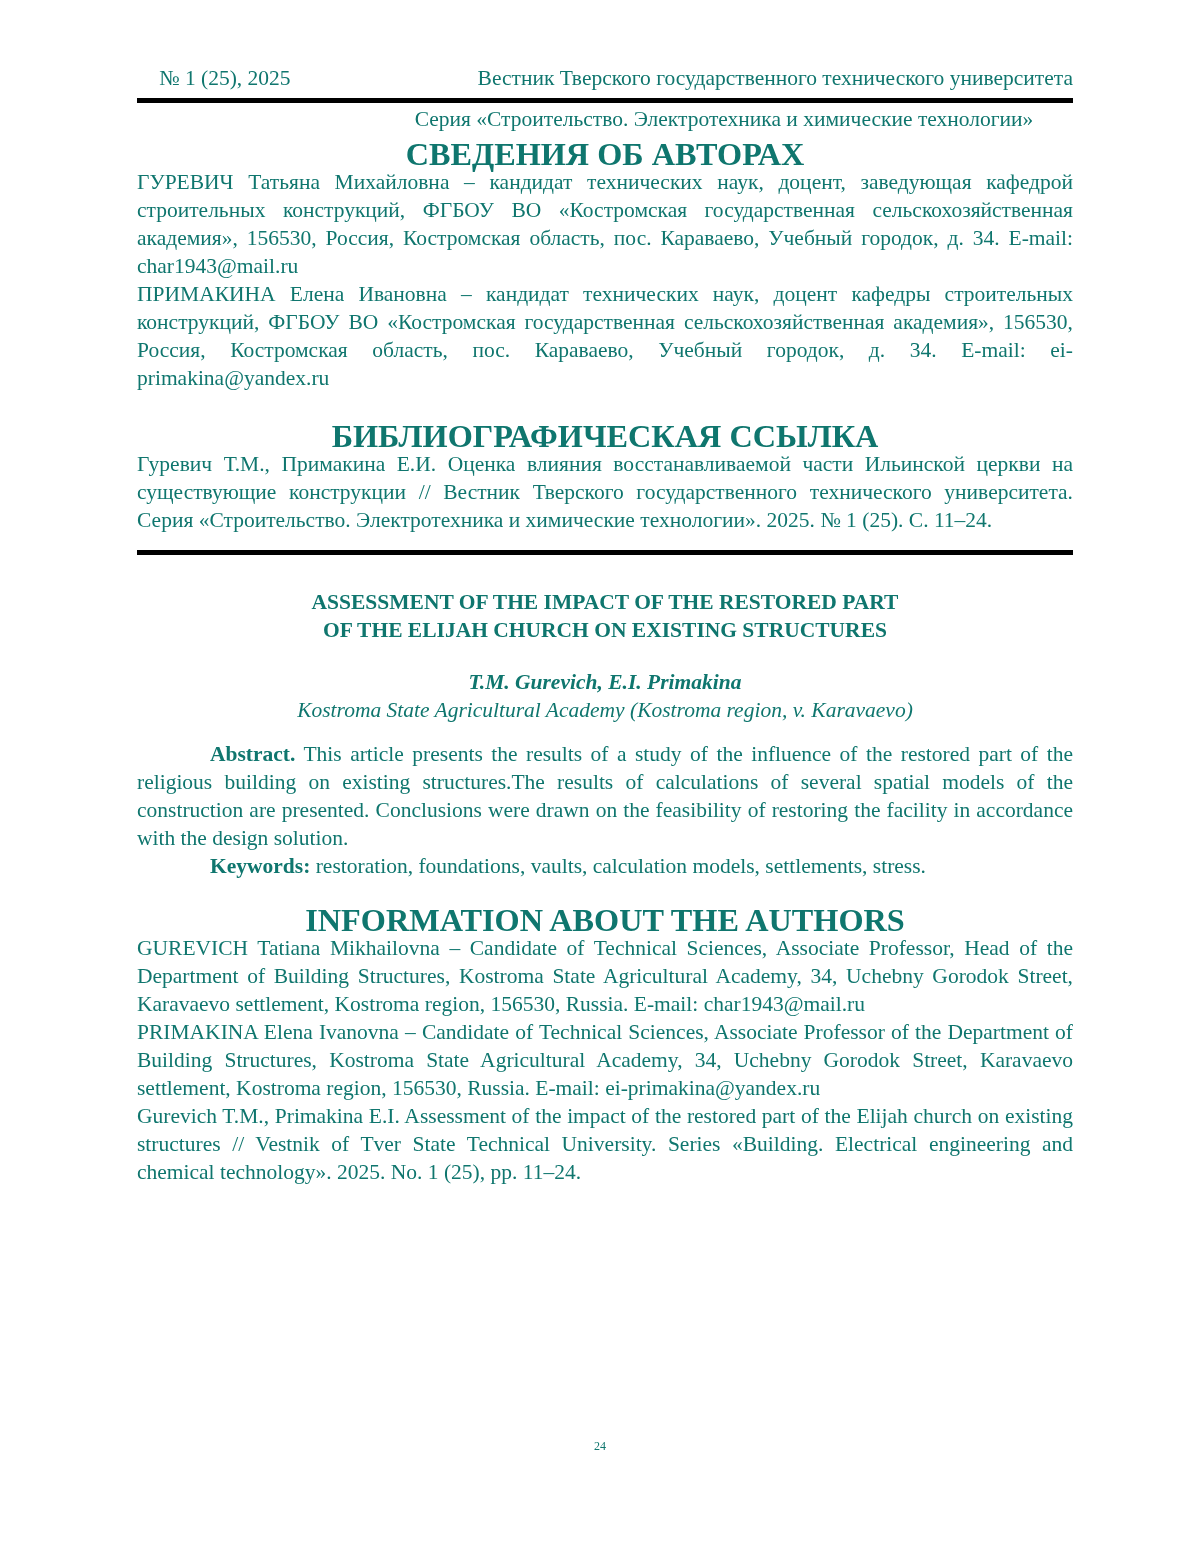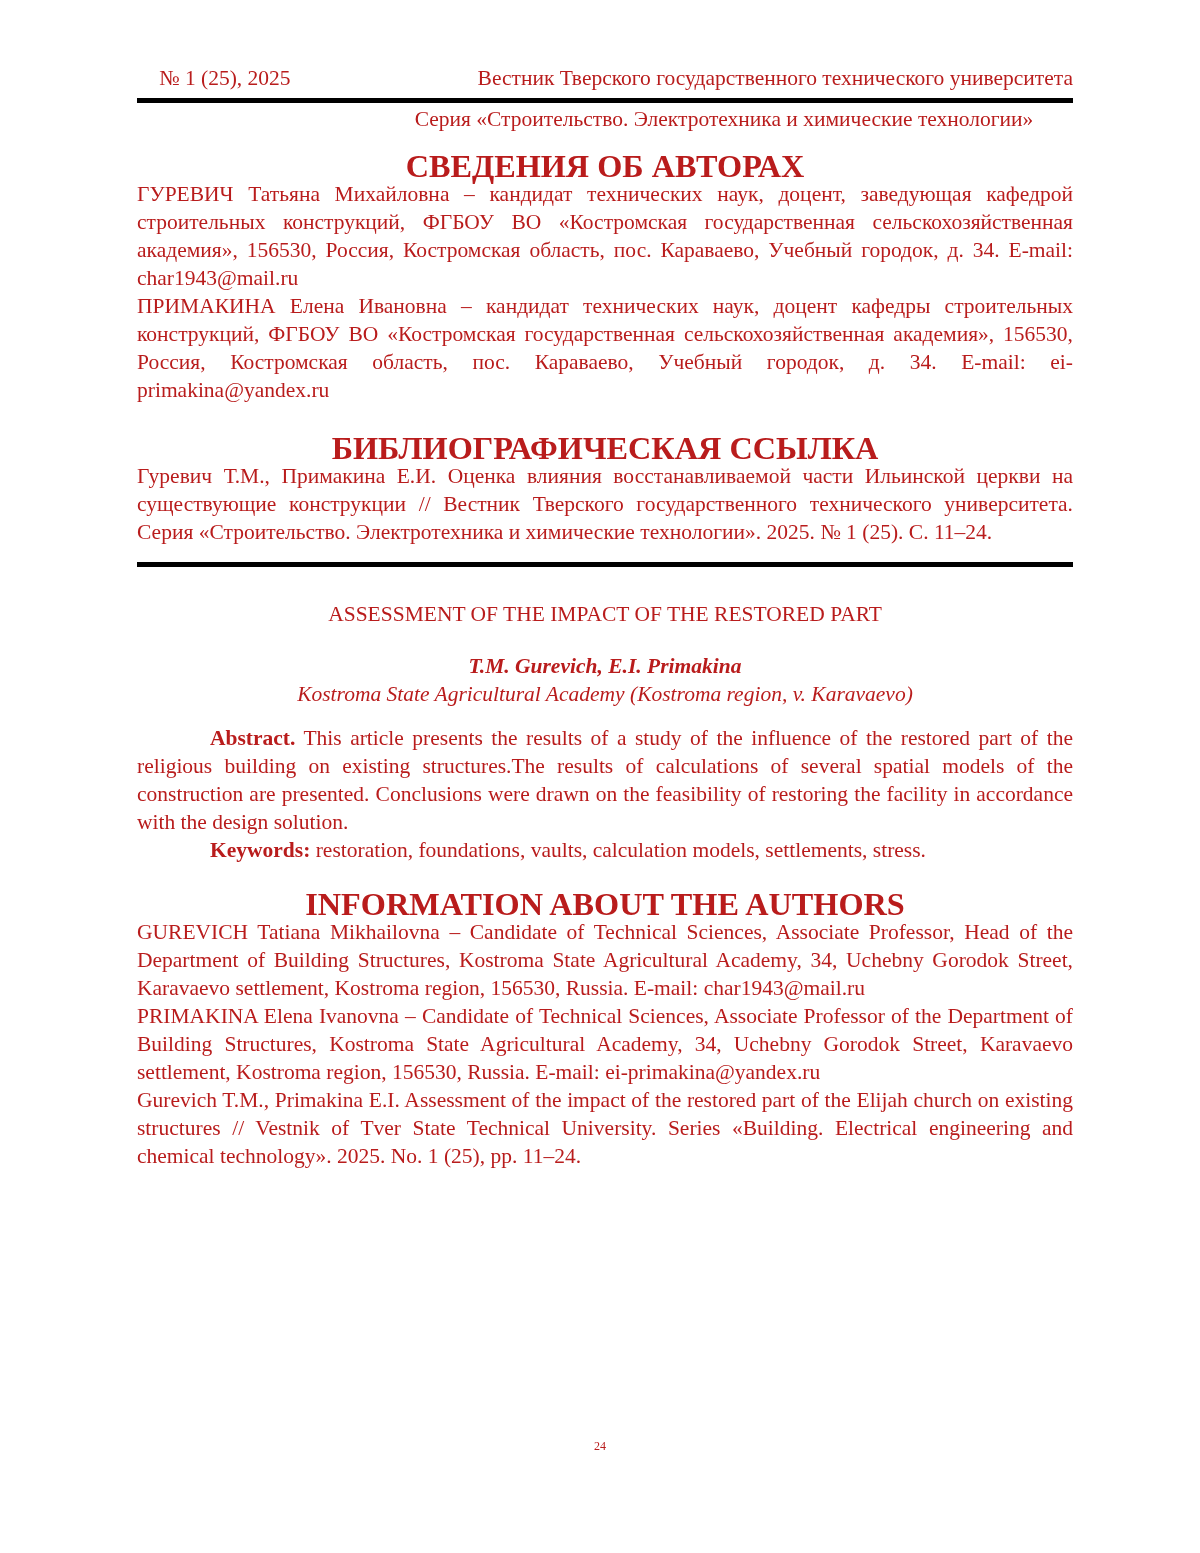--- a/index.html
+++ b/index.html
@@ -5,21 +5,21 @@
   html, body {
     margin: 0;
     padding: 0;
     background: #ffffff;
   }
   .page {
     position: relative;
     width: 1200px;
     height: 1553px;
     background: #ffffff;
-    color: #b91c1c;
+    color: #0f766e;
     font-family: "Liberation Serif", "DejaVu Serif", serif;
     font-size: 21.5px;
     line-height: 28px;
     overflow: hidden;
   }
   .content {
     padding: 64px 127px 0 137px;
   }
   
   .header-line {
@@ -45,35 +45,35 @@
     padding-left: 238px;
     text-align: center;
     white-space: nowrap;
   }
   
   .heading {
     font-weight: bold;
     text-align: center;
     margin: 0;
   }
-  .h-authors-ru   { margin-top: 19px; }
+  .h-authors-ru   { margin-top: 7px; }
   .h-citation-ru  { margin-top: 30px; }
   .h-info-en      { margin-top: 26px; }
   .h-citation-en  { margin-top: 34px; }
   p {
     margin: 0;
     text-align: justify;
   }
   .rule2 {
     height: 5px;
     background: #000000;
     margin-top: 16px;
   }
   .title {
-    font-weight: normal;
+    font-weight: bold;
     text-align: center;
     margin-top: 33px;
   }
   .authors {
     font-weight: bold;
     font-style: italic;
     text-align: center;
     margin-top: 24px;
   }
   .affiliation {
@@ -110,20 +110,21 @@
     <p><span class="name-it">ГУРЕВИЧ Татьяна Михайловна</span><span> – кандидат технических наук, доцент, заведующая кафедрой строительных конструкций, ФГБОУ ВО «Костромская государственная сельскохозяйственная академия», 156530, Россия, Костромская область, пос. Караваево, Учебный городок, д. 34. E-mail: char1943@mail.ru</span></p>
     <p><span class="name-it">ПРИМАКИНА Елена Ивановна</span><span> – кандидат технических наук, доцент кафедры строительных конструкций, ФГБОУ ВО «Костромская государственная сельскохозяйственная академия», 156530, Россия, Костромская область, пос. Караваево, Учебный городок, д. 34. E-mail: ei-primakina@yandex.ru</span></p>
 
     <h2 class="heading h-citation-ru">БИБЛИОГРАФИЧЕСКАЯ ССЫЛКА</h2>
     <p>Гуревич Т.М., Примакина Е.И. Оценка влияния восстанавливаемой части Ильинской церкви на существующие конструкции // Вестник Тверского государственного технического университета. Серия «Строительство. Электротехника и химические технологии». 2025. № 1 (25). С. 11–24.</p>
 
     <div class="rule2"></div>
 
     <div class="title">
       <div>ASSESSMENT OF THE IMPACT OF THE RESTORED PART</div>
+      <div>OF THE ELIJAH CHURCH ON EXISTING STRUCTURES</div>
     </div>
     <div class="authors">T.M. Gurevich, E.I. Primakina</div>
     <div class="affiliation">Kostroma State Agricultural Academy (Kostroma region, v. Karavaevo)</div>
 
     <div class="abstract-block">
       <p class="indented"><span class="bold">Abstract.</span><span> This article presents the results of a study of the influence of the restored part of the religious building on existing structures.The results of calculations of several spatial models of the construction are presented. Conclusions were drawn on the feasibility of restoring the facility in accordance with the design solution.</span></p>
       <p class="indented"><span class="bold">Keywords:</span><span> restoration, foundations, vaults, calculation models, settlements, stress.</span></p>
     </div>
 
     <h2 class="heading h-info-en">INFORMATION ABOUT THE AUTHORS</h2>

